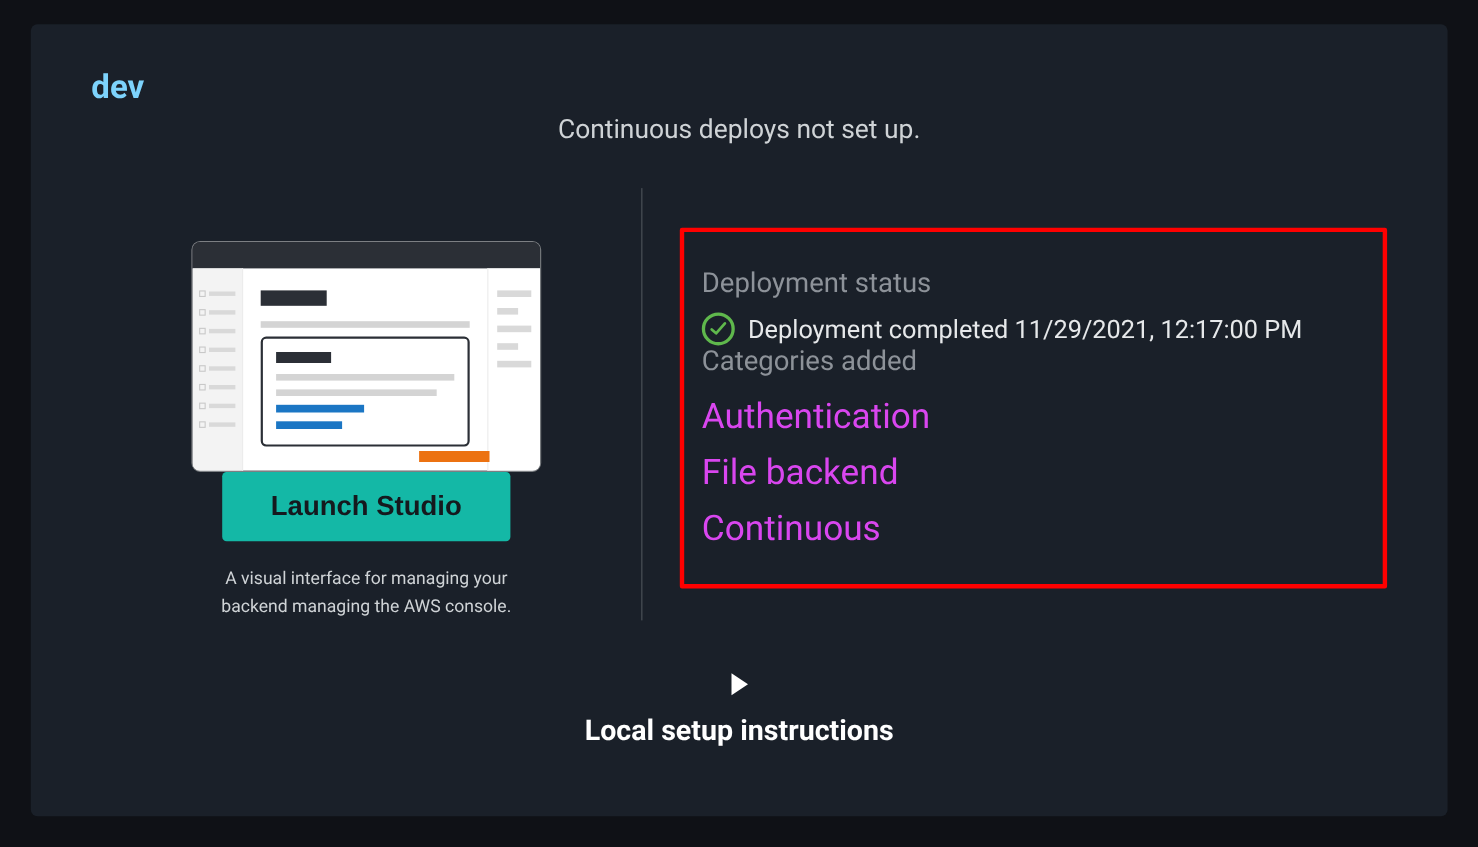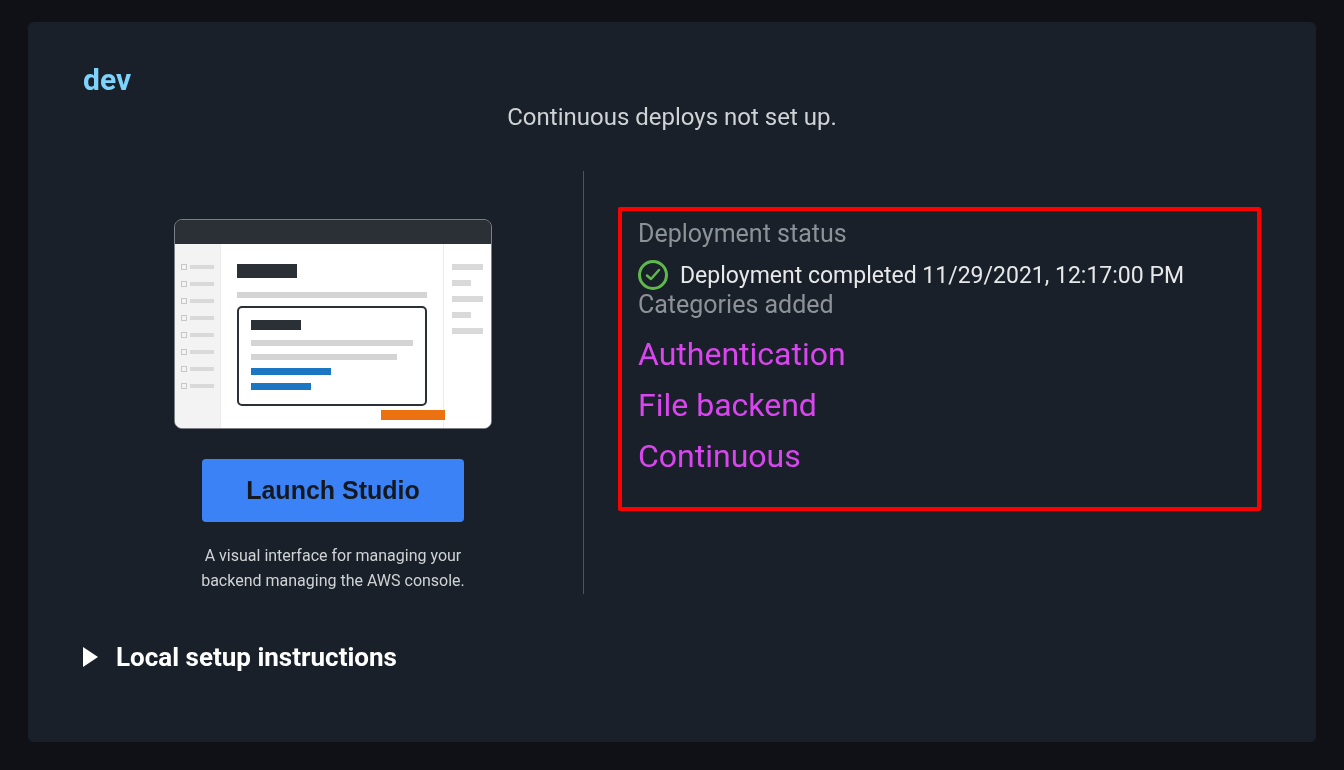--- a/index.html
+++ b/index.html
@@ -129,43 +129,42 @@
       padding: 20px 8px 0 8px;
       display: flex; flex-direction: column; gap: 10px;
     }
     .tr-bar {
       height: 6px; background: #d9d9d9;
     }
     .tr-bar.sm { width: 60%; }
     .tr-bar.lg { width: 100%; }
     
     .launch-btn {
-      margin-top: 30px;
-      background: #3b82f6;
+      background: #14b8a6;
       color: #15191e;
       border: none;
       border-radius: 4px;
       padding: 17px 44px;
       font-size: 25px;
       font-weight: 600;
       cursor: pointer;
     }
     .desc {
       margin-top: 22px;
       text-align: center;
       color: #cfd3d6;
       font-size: 16px;
       line-height: 1.55;
       max-width: 430px;
     }
     
     .highlight-box {
       border: 4px solid #ff0000;
       border-radius: 2px;
-      padding: 8px 16px 24px 16px;
+      padding: 32px 16px 24px 16px;
     }
     .status-label, .cat-label {
       color: #8d9299;
       font-size: 25px;
       font-weight: 400;
     }
     .status-row {
       display: flex;
       align-items: center;
       margin-top: 12px;
@@ -192,20 +191,21 @@
       cursor: pointer;
     }
     
     .local-setup {
       display: flex;
       align-items: center;
       gap: 18px;
       margin-top: 48px;
       cursor: pointer;
       user-select: none;
+      flex-direction: column;
     }
     .triangle-right {
       width: 0; height: 0;
       border-top: 10px solid transparent;
       border-bottom: 10px solid transparent;
       border-left: 15px solid #fff;
     }
     .local-setup-text {
       color: #fff;
       font-size: 26px;

